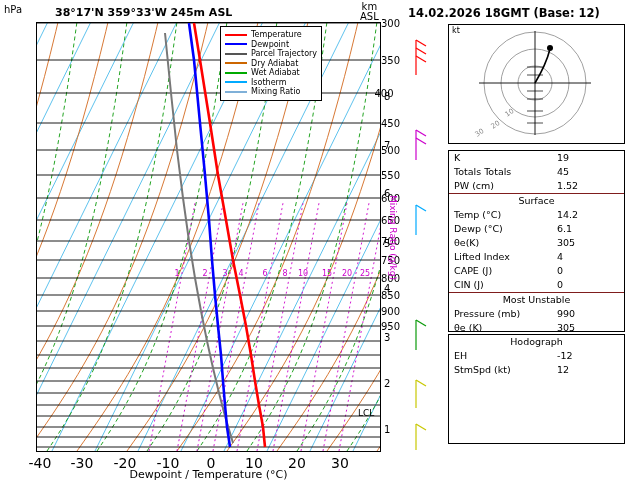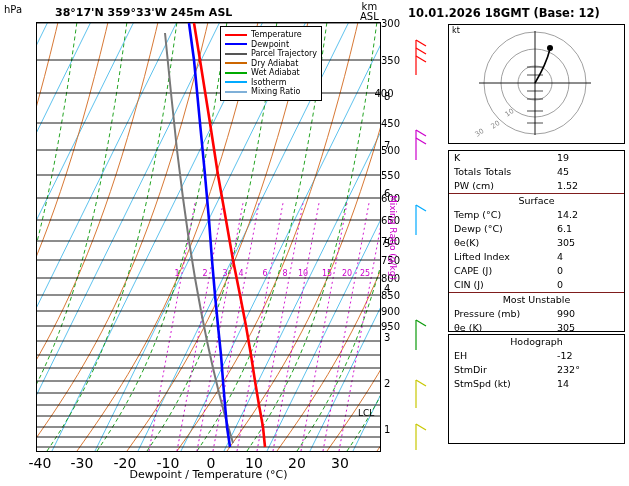--- a/index.html
+++ b/index.html
@@ -238,21 +238,21 @@
           <line x1="14" y1="360" x2="24" y2="366"></line>
       </g>
       <g stroke="#c8c800" stroke-width="1.2" fill="none">
         <line x1="14" y1="404" x2="14" y2="430"></line>
           <line x1="14" y1="404" x2="24" y2="410"></line>
       </g>
     </svg>
   </div>
 
   <div class="abs" id="right">
-    <div class="abs rtitle">10.01.2026 18GMT (Base: 12)</div>
+    <div class="abs rtitle">14.02.2026 18GMT (Base: 12)</div>
 
     <div class="abs" id="hodobox">
       <div class="kt">kt</div>
       <svg width="173" height="116" viewBox="0 0 173 116">
         <g stroke="#888" fill="none" stroke-width="0.8">
           <circle cx="86" cy="58" r="17"></circle>
           <circle cx="86" cy="58" r="34"></circle>
           <circle cx="86" cy="58" r="51"></circle>
         </g>
         <g stroke="#000" stroke-width="0.9">
@@ -340,23 +340,19 @@
       </div>
     </div>
 
     <div class="abs" id="hodotable">
       <div class="sectionhdr" style="border-top:none;">Hodograph</div>
       <div class="trow">
         <span class="k">EH</span>
         <span class="v">-12</span>
       </div>
       <div class="trow">
-        <span class="k">StmDir</span>
-        <span class="v">232°</span>
-      </div>
-      <div class="trow">
         <span class="k">StmSpd (kt)</span>
-        <span class="v">14</span>
+        <span class="v">12</span>
       </div>
     </div>
   </div>
 
 </div>
 
 </body></html>

